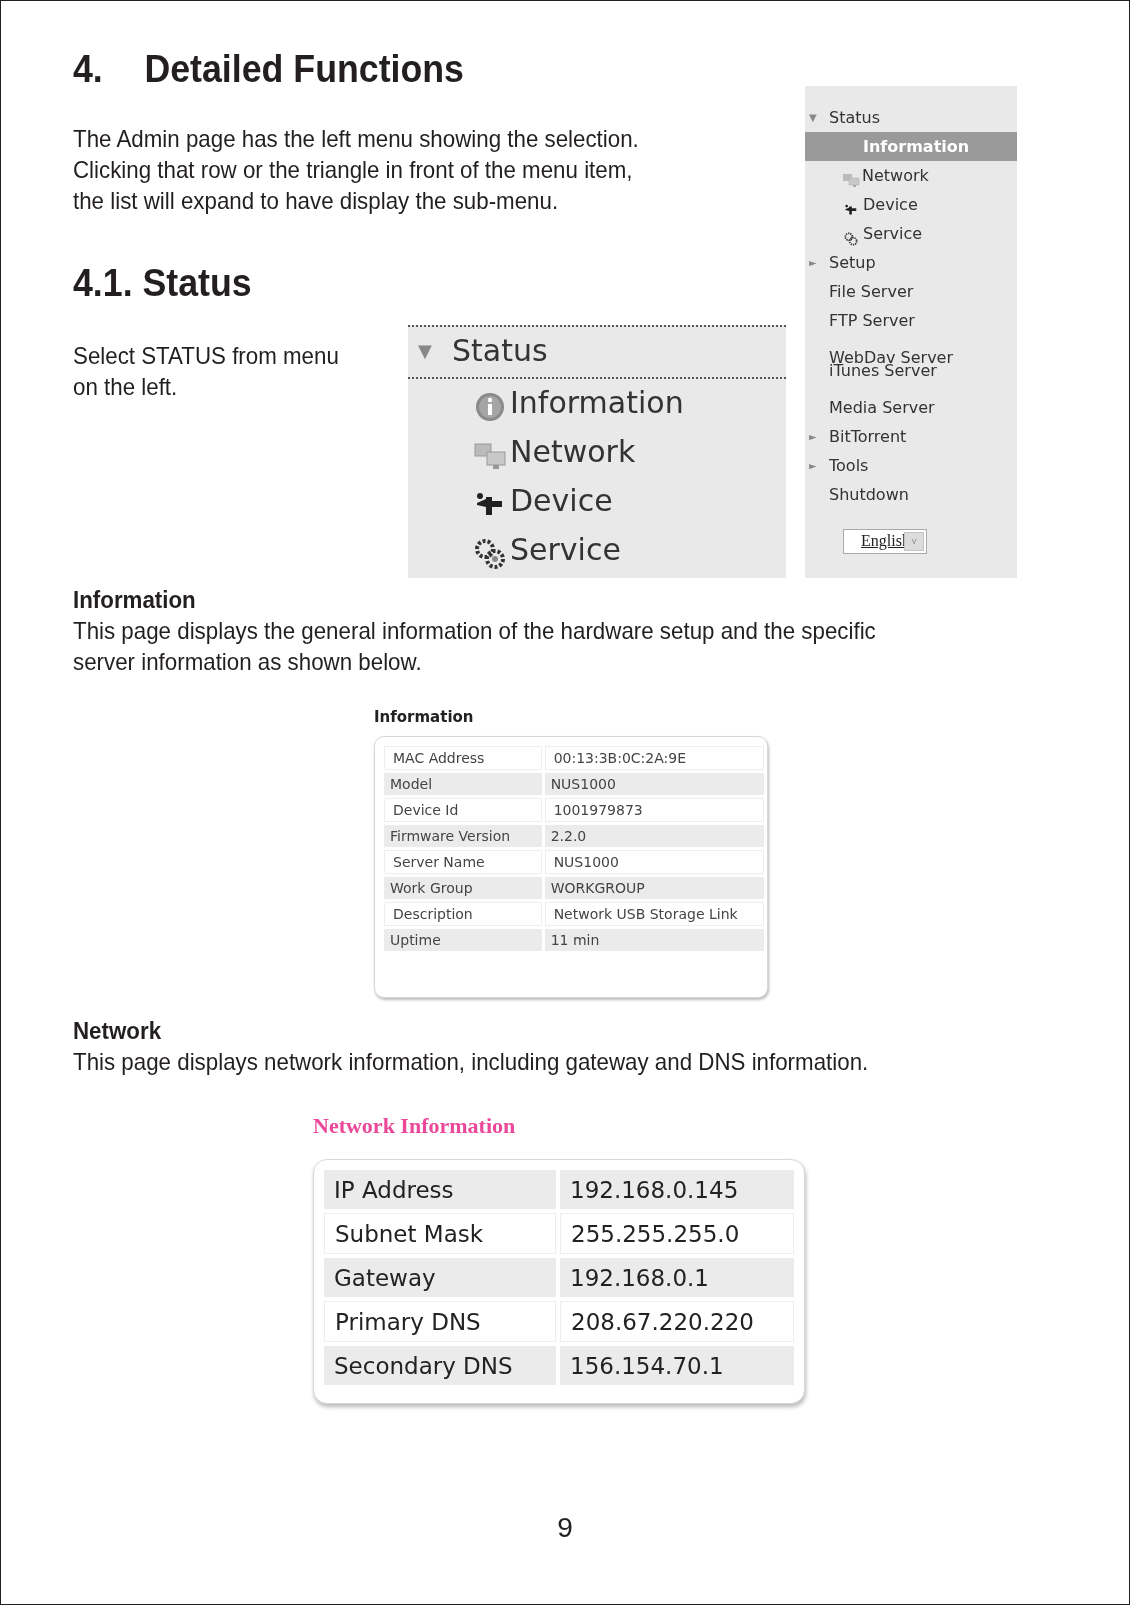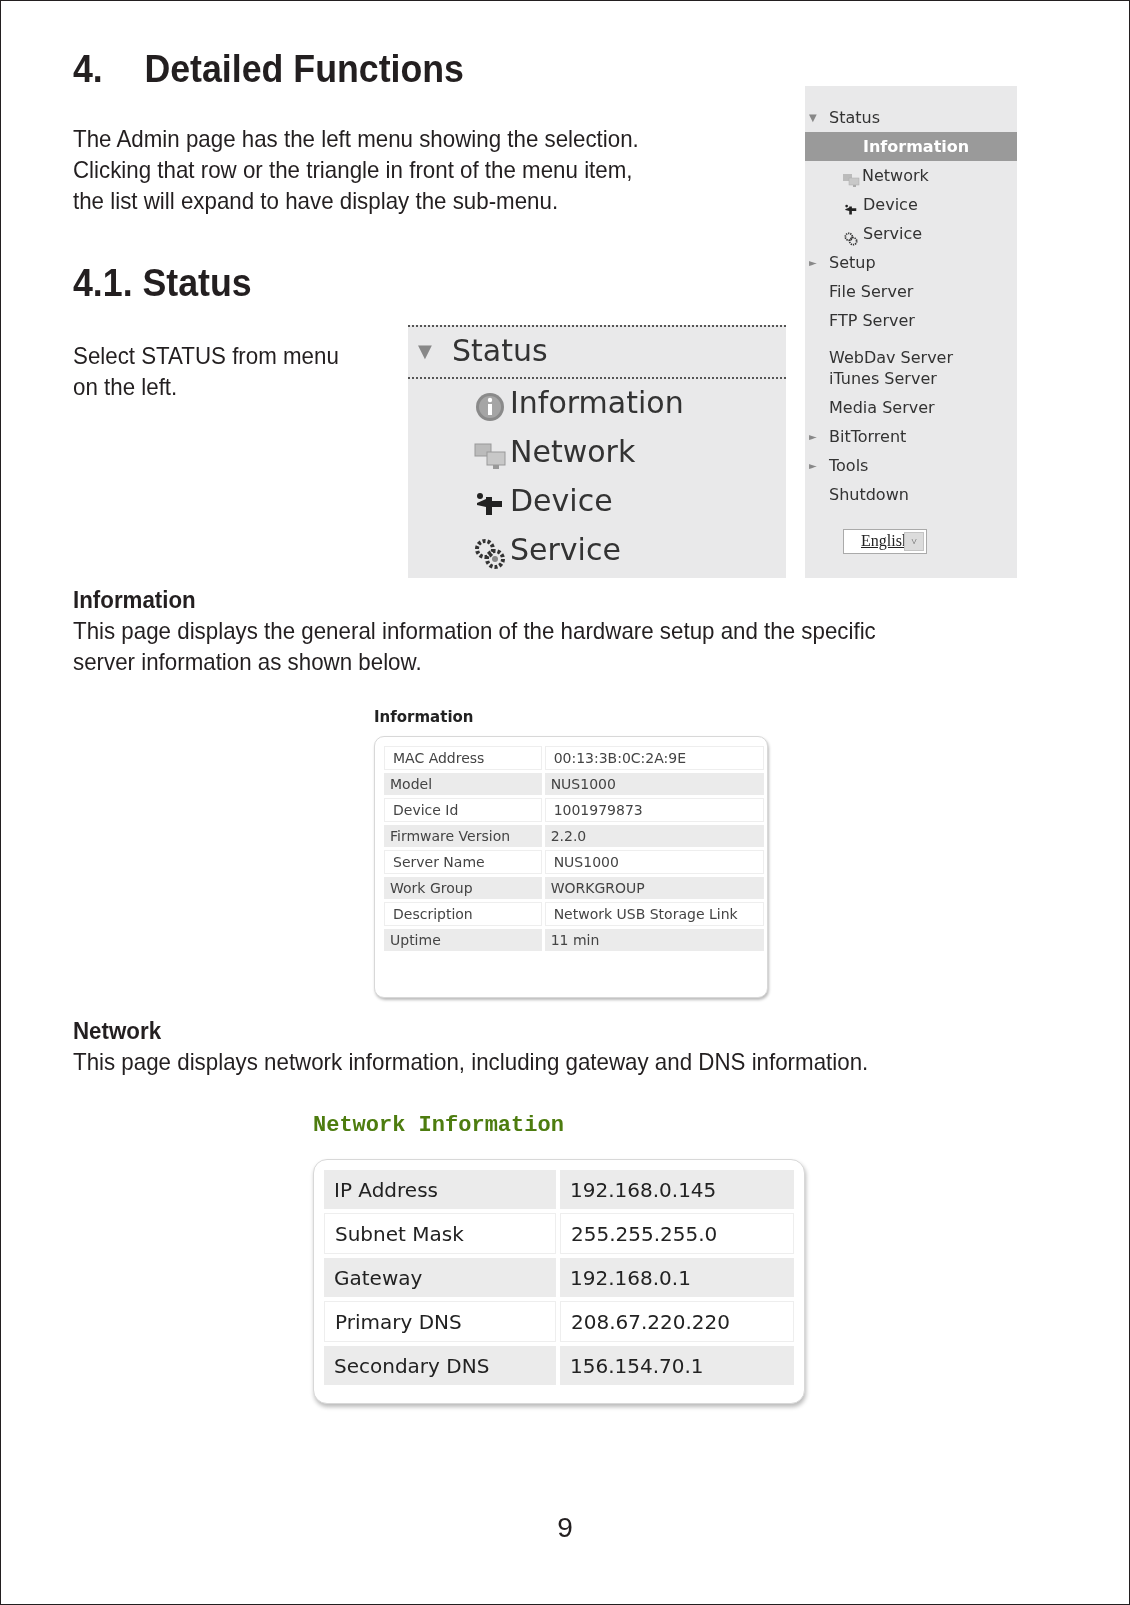--- a/index.html
+++ b/index.html
@@ -38,23 +38,23 @@
   .info-title { left:374px; top:708px; font-family:"DejaVu Sans", sans-serif; font-size:15px; font-weight:bold; color:#222; }
   .info-box { left:374px; top:736px; width:392px; height:260px; border:1px solid #d8d8d8; border-radius:10px; box-shadow:1px 2px 3px #bbb; background:#fff; }
   .info-table { position:absolute; left:6px; top:6px; border-collapse:separate; border-spacing:3px; font-family:"DejaVu Sans", sans-serif; font-size:14px; color:#444; }
   .info-table td { height:22px; padding:0 0 0 6px; }
   .info-table td.k { width:150px; }
   .info-table td.v { width:212px; }
   .info-table tr.odd td { background:#ebebeb; }
   .info-table tr.even td { background:#ffffff; border:1px solid #eee;padding-left:8px; }
 
   
-  .net-title { left:313px; top:1113px; font-family:Liberation Mono, monospace; font-size:22px; font-weight:bold; color:#4d7c0f; }
+  .net-title { left:313px; top:1113px; font-family:Liberation Serif, serif; font-size:22px; font-weight:bold; color:#ec4899; }
   .net-box { left:313px; top:1159px; width:490px; height:243px; border:1px solid #d8d8d8; border-radius:14px; box-shadow:1px 3px 4px #bbb; background:#fff; }
-  .net-table { position:absolute; left:6px; top:6px; border-collapse:separate; border-spacing:4px; font-family:"DejaVu Sans", sans-serif; font-size:20px; color:#222; }
+  .net-table { position:absolute; left:6px; top:6px; border-collapse:separate; border-spacing:4px; font-family:"DejaVu Sans", sans-serif; font-size:23px; color:#222; }
   .net-table td { height:39px; padding:0 0 0 10px; }
   .net-table td.k { width:220px; }
   .net-table td.v { width:222px; }
   .net-table tr.odd td { background:#ebebeb; }
   .net-table tr.even td { background:#ffffff; border:1px solid #eee; }
 
   .page-num { left:0; width:1130px; top:1512px; text-align:center; font-size:28px; }
 </style>
 </head>
 <body>
@@ -149,21 +149,21 @@
     </div>
   <div class="sm-item" style="top:191px;">
       <span class="lbl">File Server</span>
     </div>
   <div class="sm-item" style="top:220px;">
       <span class="lbl">FTP Server</span>
     </div>
   <div class="sm-item" style="top:257px;">
       <span class="lbl">WebDav Server</span>
     </div>
-  <div class="sm-item" style="top:278px;">
+  <div class="sm-item" style="top:270px;">
       <span class="lbl">iTunes Server</span>
     </div>
   <div class="sm-item" style="top:307px;">
       <span class="lbl">Media Server</span>
     </div>
   <div class="sm-item" style="top:336px;">
       <span class="tri">►</span>
       <span class="lbl">BitTorrent</span>
     </div>
   <div class="sm-item" style="top:365px;">

